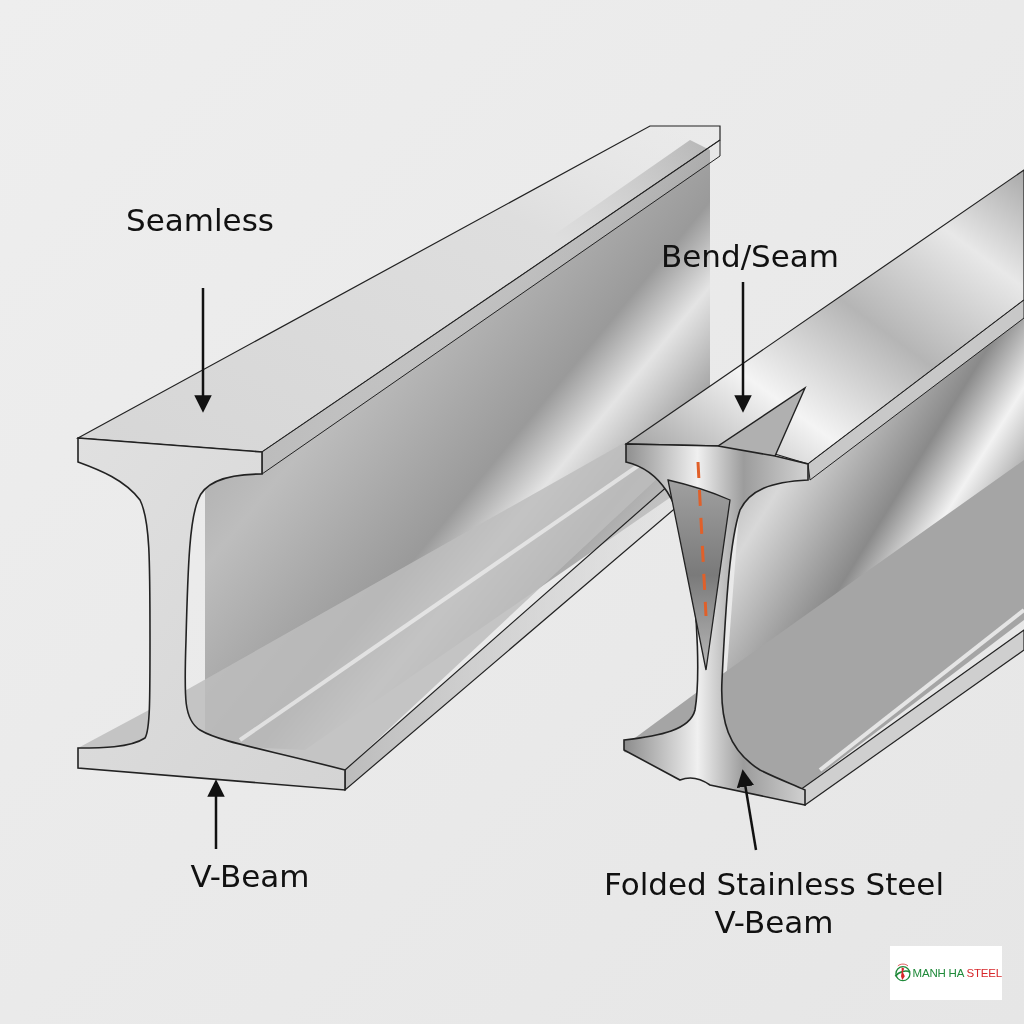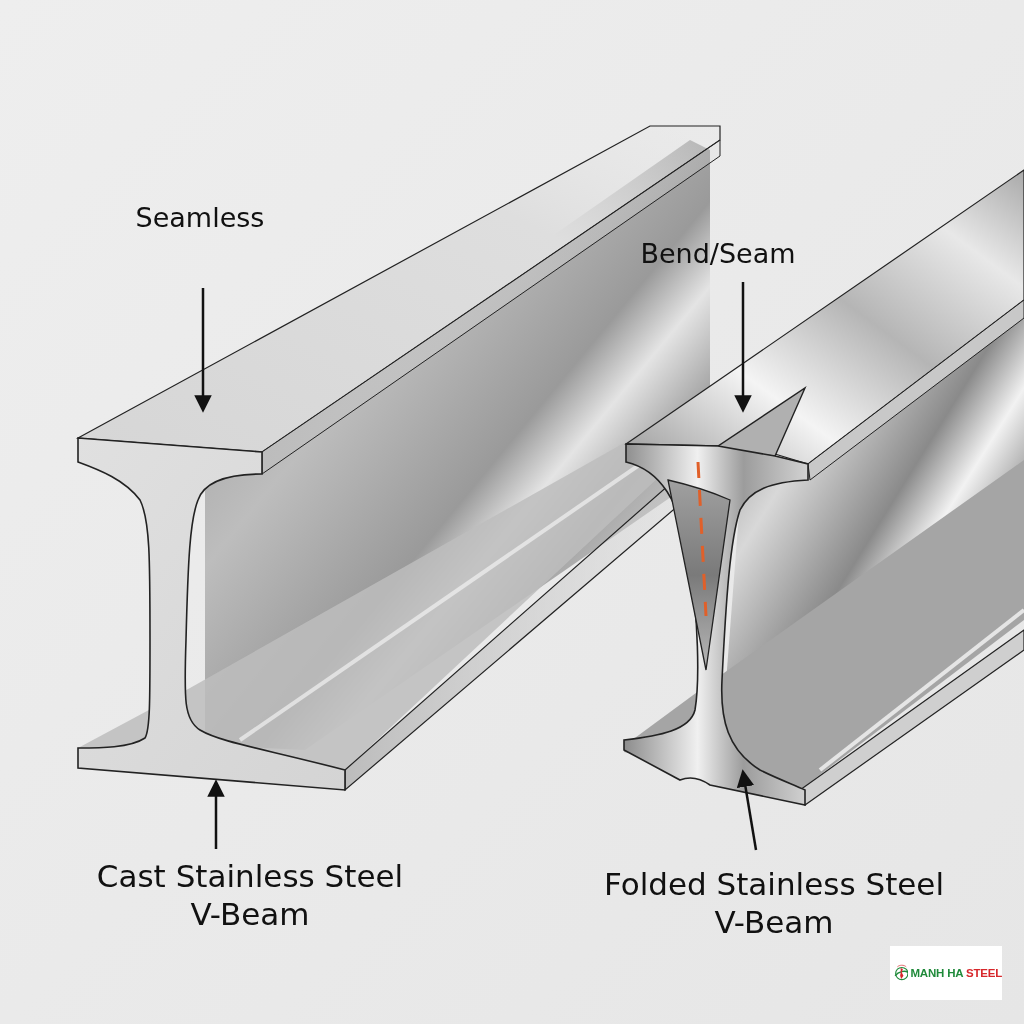--- a/index.html
+++ b/index.html
@@ -7,32 +7,32 @@
       width: 1024px; height: 1024px; overflow: hidden;
       background: #ececec;
       font-family: "DejaVu Sans", sans-serif;
       position: relative;
     }
     .canvas { position: absolute; left: 0; top: 0; width: 1024px; height: 1024px; }
     .label {
       position: absolute; color: #111; text-align: center; line-height: 1.18;
       font-family: "DejaVu Sans", sans-serif;
     }
-    .label.callout { font-size: 27px; }
+    .label.callout { font-size: 31px; }
     .label.caption { font-size: 31px; line-height: 1.22; }
     #lbl-seamless { left: 100px; top: 202px; width: 200px; }
-    #lbl-bend { left: 608px; top: 238px; width: 220px; }
+    #lbl-bend { left: 640px; top: 238px; width: 220px; }
     #lbl-cast { left: 60px; top: 858px; width: 380px; }
     #lbl-folded { left: 584px; top: 858px; width: 380px; margin-top: 8px; }
     .logo {
       position: absolute; left: 890px; top: 946px; width: 112px; height: 54px;
       background: #ffffff; display: flex; align-items: center; padding-left: 4px; box-sizing: border-box;
     }
     .logo-text {
-      font-family: "Liberation Sans", sans-serif; font-weight: bold; font-size: 11.5px;
+      font-family: "Liberation Sans", sans-serif; font-weight: normal; font-size: 11.5px;
       letter-spacing: -0.2px; margin-left: 2px; white-space: nowrap;
     }
     .logo-text .a { color: #1f8a3a; }
     .logo-text .b { color: #d7262a; }
   </style>
 </head>
 <body>
 
 <svg class="canvas" viewBox="0 0 1024 1024" xmlns="http://www.w3.org/2000/svg">
   <defs>
@@ -161,21 +161,20 @@
 
 <div class="label callout" id="lbl-seamless">
   <div>Seamless</div>
 </div>
 
 <div class="label callout" id="lbl-bend">
   <div>Bend/Seam</div>
 </div>
 
 <div class="label caption" id="lbl-cast">
-  <div>Cast Stainless Steel</div>
   <div>V-Beam</div>
 </div>
 
 <div class="label caption" id="lbl-folded">
   <div>Folded Stainless Steel</div>
   <div>V-Beam</div>
 </div>
 
 <div class="logo">
   <svg width="26" height="34" viewBox="0 0 26 34">

